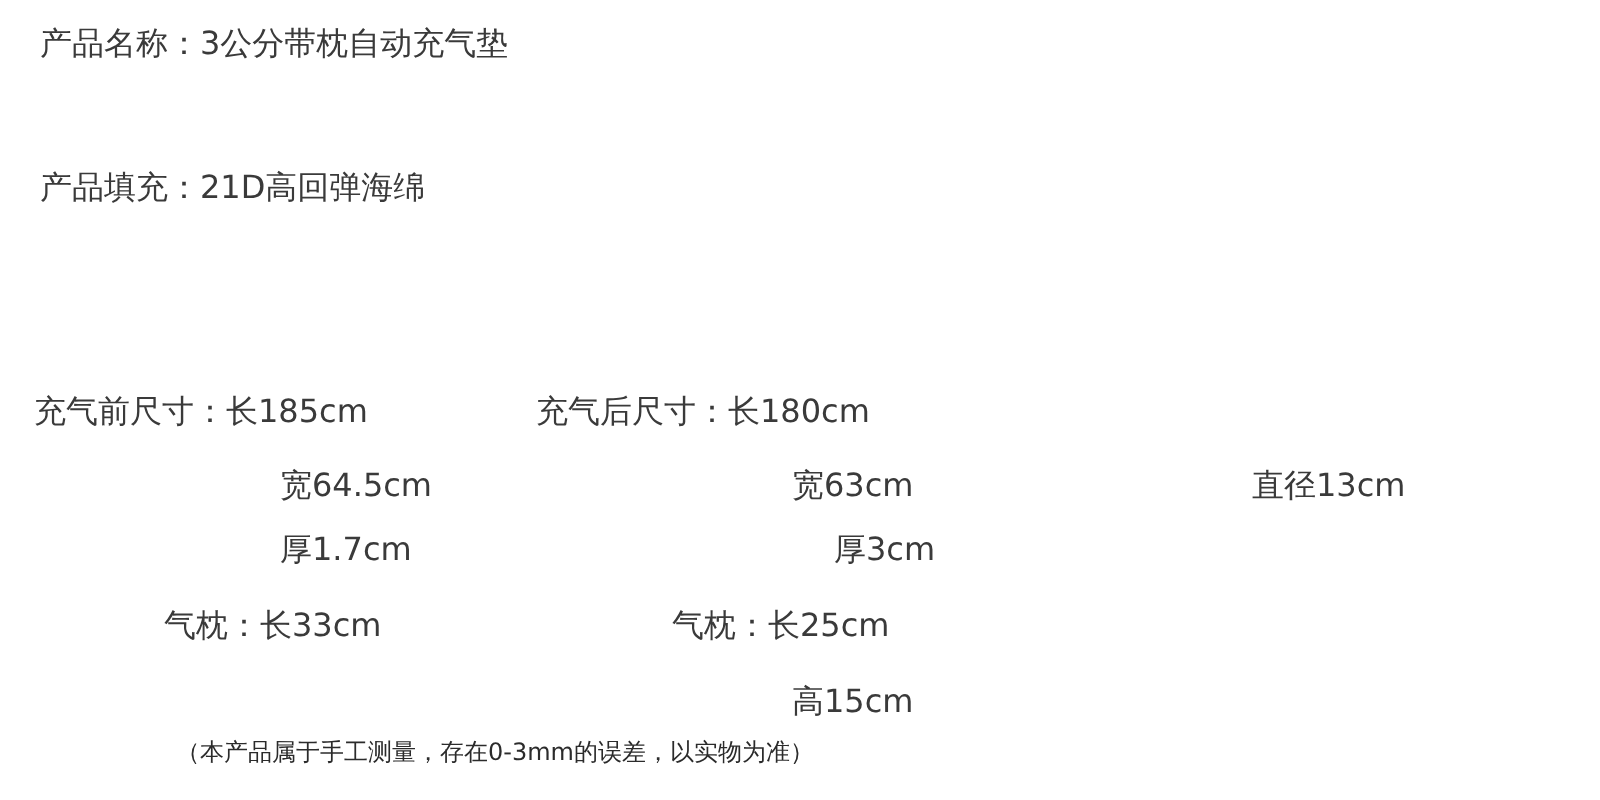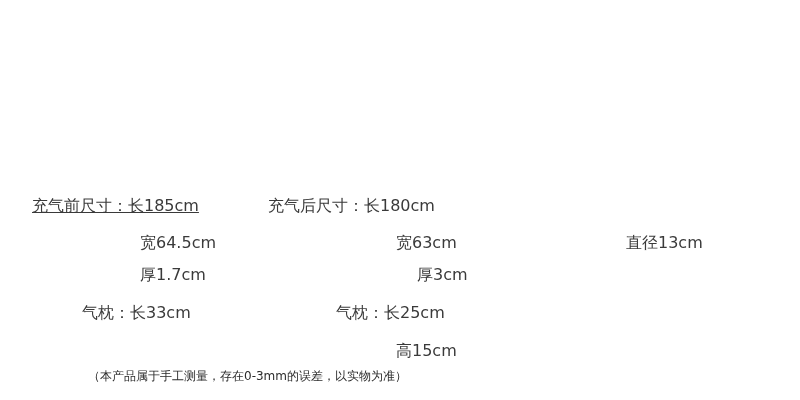--- a/index.html
+++ b/index.html
@@ -33,21 +33,21 @@
     font-size: 16px;
   }
   
   .row1 { left: 20px; top: 12px; }
   .row2 { left: 20px; top: 44px; }
   .row3 { left: 20px; top: 84px; }
   .row4 { left: 20px; top: 122px; }
   .row5 { left: 20px; top: 153px; }
 
   
-  .col-a { left: 32px; text-decoration: underline; }
+  .col-a { left: 17px; }
   .col-b { left: 268px; text-align: center; }
   .col-c { left: 528px; }
 
   .m-head { top: 196px; }
   .m-r2   { top: 233px; }
   .m-r3   { top: 265px; }
   .m-r4   { top: 303px; }
   .m-r5   { top: 341px; }
 
   .note {
@@ -57,22 +57,28 @@
     font-size: 12px;
     white-space: nowrap;
     color: #2b2b2b;
   }
 </style>
 </head>
 <body>
 
 <div class="sheet">
 
+  <div class="line row1">
+    <span class="spec-label">产品名称：</span><span class="spec-value">3公分带枕自动充气垫</span>
+  </div>
 
 
+  <div class="line row3">
+    <span class="spec-label">产品填充：</span><span class="spec-value">21D高回弹海绵</span>
+  </div>
 
 
 
   <div class="line col-a m-head">
     <span>充气前尺寸：</span><span>长185cm</span>
   </div>
   <div class="line m-r2" style="left:140px;">宽64.5cm</div>
   <div class="line m-r3" style="left:140px;">厚1.7cm</div>
   <div class="line m-r4" style="left:82px;">
     <span>气枕：</span><span>长33cm</span>

